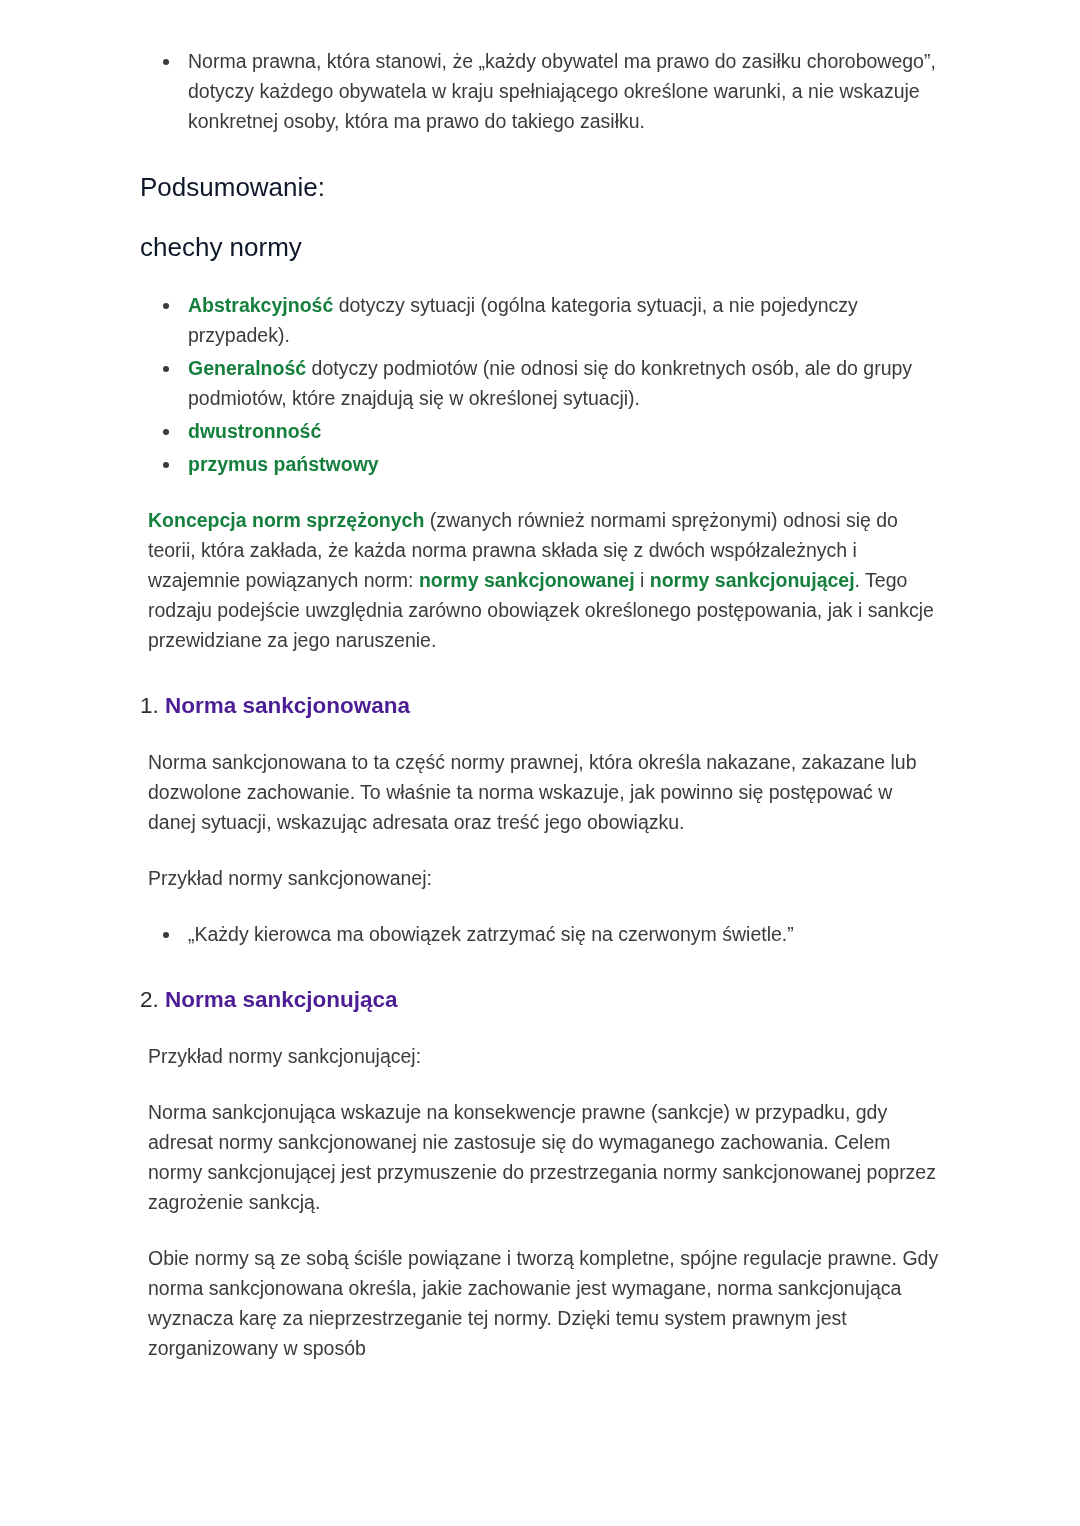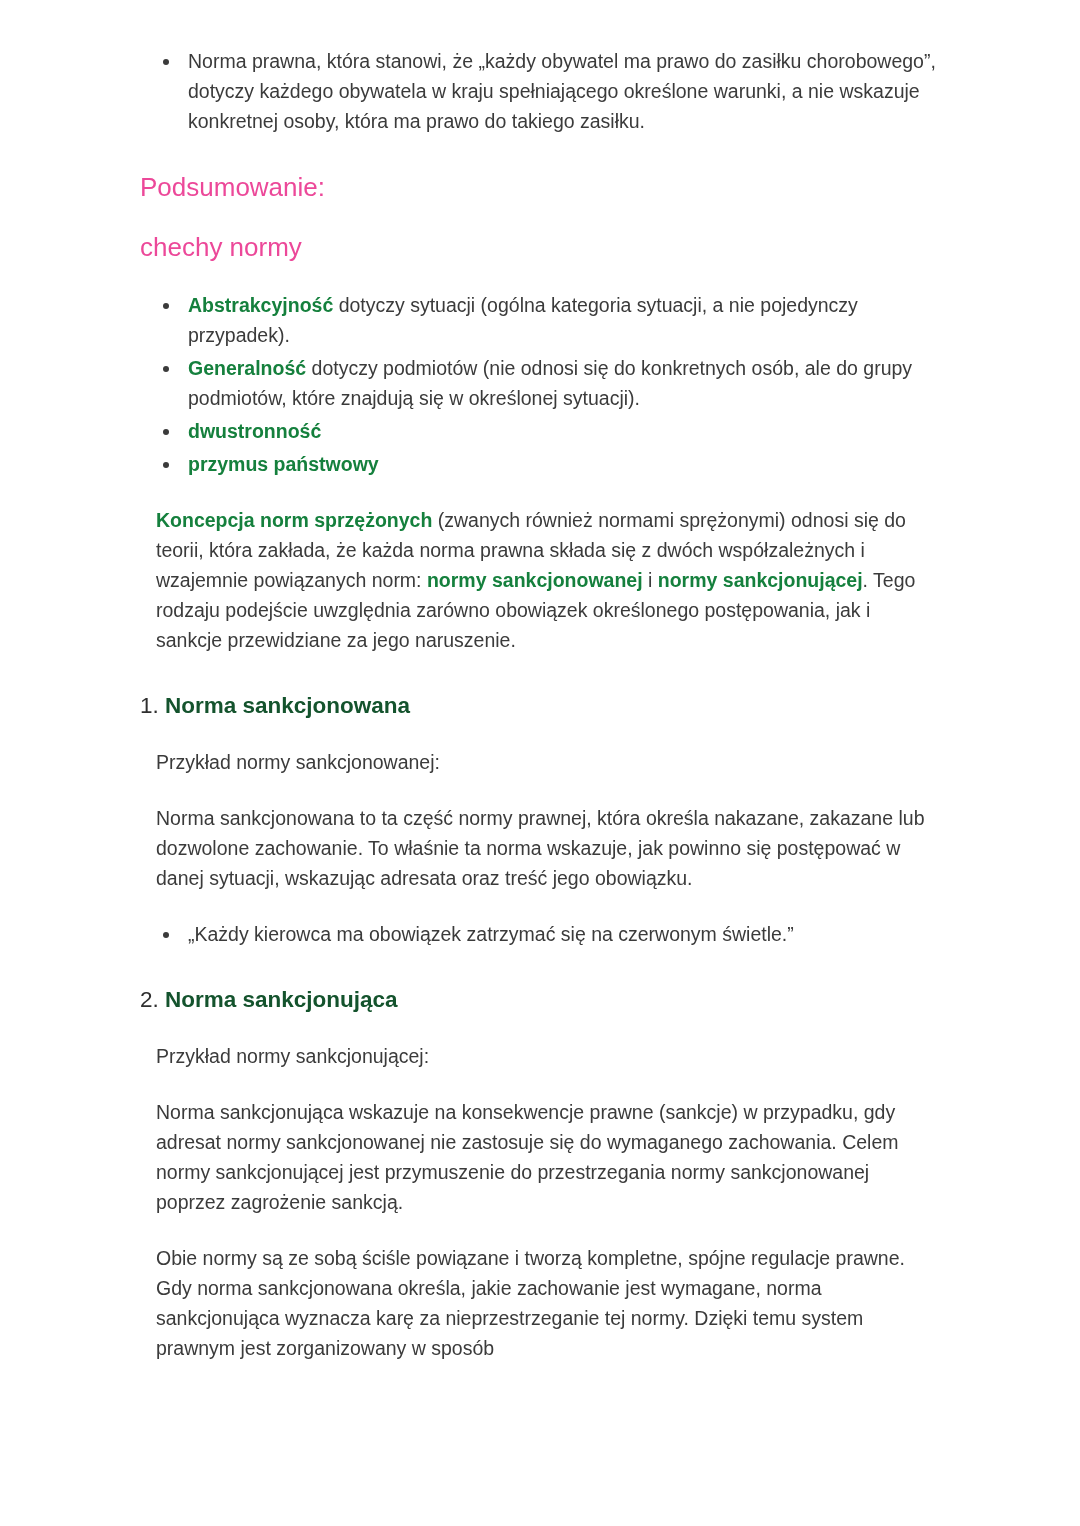--- a/index.html
+++ b/index.html
@@ -10,50 +10,50 @@
     margin: 0 auto;
     background: #ffffff;
     color: #3b3b3b;
     font-family: "Liberation Sans", "DejaVu Sans", sans-serif;
     padding: 46px 52px 40px 52px;
     overflow: hidden;
   }
   p {
     font-size: 19.5px;
     line-height: 30px;
-    margin: 0 0 26px 16px;
+    margin: 0 0 26px 8px;
     max-width: 980px;
   }
   ul.bullet-list {
     margin: 0 0 26px 0;
     padding: 0 0 0 42px;
     list-style: disc;
     max-width: 960px;
   }
   ul.bullet-list > li {
     font-size: 19.5px;
     line-height: 30px;
     margin: 0 0 3px 0;
     padding-left: 6px;
   }
   h2 {
     font-size: 26px;
     line-height: 34px;
     font-weight: 400;
-    color: #ec4899;
+    color: #0f172a;
     margin: 34px 0 26px 0;
   }
   h3 {
     font-size: 22.5px;
     line-height: 30px;
     font-weight: 400;
     color: #2f2f2f;
     margin: 36px 0 26px 0;
   }
-  h3 strong { font-weight: 700; color: #14532d; }
+  h3 strong { font-weight: 700; color: #4c1d95; }
   strong { font-weight: 700; color: #15803d; }
   .tight-heading { margin-top: 18px; }
 </style>
 </head>
 <body>
 
 <div class="page">
 
   <ul class="bullet-list">
     <li><span>Norma prawna, która stanowi, że „każdy obywatel ma prawo do zasiłku chorobowego”, dotyczy każdego obywatela w kraju spełniającego określone warunki, a nie wskazuje konkretnej osoby, która ma prawo do takiego zasiłku.</span></li>
@@ -67,23 +67,23 @@
     <li><strong>Abstrakcyjność</strong><span> dotyczy sytuacji (ogólna kategoria sytuacji, a nie pojedynczy przypadek).</span></li>
     <li><strong>Generalność</strong><span> dotyczy podmiotów (nie odnosi się do konkretnych osób, ale do grupy podmiotów, które znajdują się w określonej sytuacji).</span></li>
     <li><strong>dwustronność</strong><span></span></li>
     <li><strong>przymus państwowy</strong><span></span></li>
   </ul>
 
   <p><strong>Koncepcja norm sprzężonych</strong><span> (zwanych również normami sprężonymi) odnosi się do teorii, która zakłada, że każda norma prawna składa się z dwóch współzależnych i wzajemnie powiązanych norm: </span><strong>normy sankcjonowanej</strong><span> i </span><strong>normy sankcjonującej</strong><span>. Tego rodzaju podejście uwzględnia zarówno obowiązek określonego postępowania, jak i sankcje przewidziane za jego naruszenie.</span></p>
 
   <h3><span>1. </span><strong>Norma sankcjonowana</strong></h3>
 
+  <p>Norma sankcjonowana to ta część normy prawnej, która określa nakazane, zakazane lub dozwolone zachowanie. To właśnie ta norma wskazuje, jak powinno się postępować w danej sytuacji, wskazując adresata oraz treść jego obowiązku.</p>
+
   <p>Przykład normy sankcjonowanej:</p>
-
-  <p>Norma sankcjonowana to ta część normy prawnej, która określa nakazane, zakazane lub dozwolone zachowanie. To właśnie ta norma wskazuje, jak powinno się postępować w danej sytuacji, wskazując adresata oraz treść jego obowiązku.</p>
 
   <ul class="bullet-list">
     <li><span>„Każdy kierowca ma obowiązek zatrzymać się na czerwonym świetle.”</span></li>
   </ul>
 
   <h3><span>2. </span><strong>Norma sankcjonująca</strong></h3>
 
   <p>Przykład normy sankcjonującej:</p>
 
   <p>Norma sankcjonująca wskazuje na konsekwencje prawne (sankcje) w przypadku, gdy adresat normy sankcjonowanej nie zastosuje się do wymaganego zachowania. Celem normy sankcjonującej jest przymuszenie do przestrzegania normy sankcjonowanej poprzez zagrożenie sankcją.</p>

